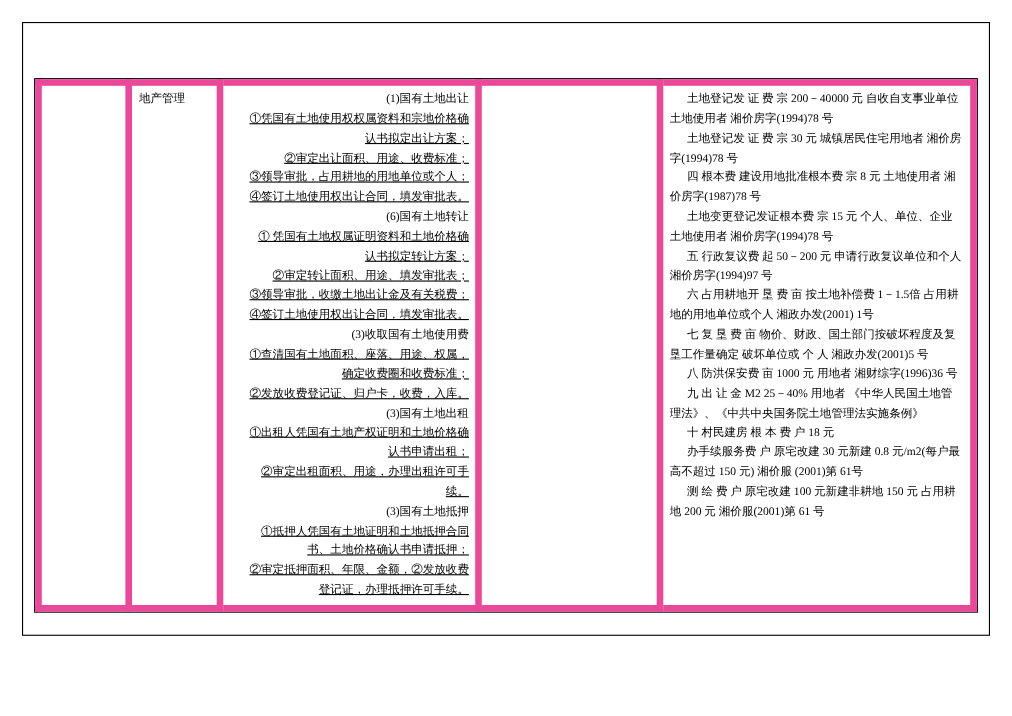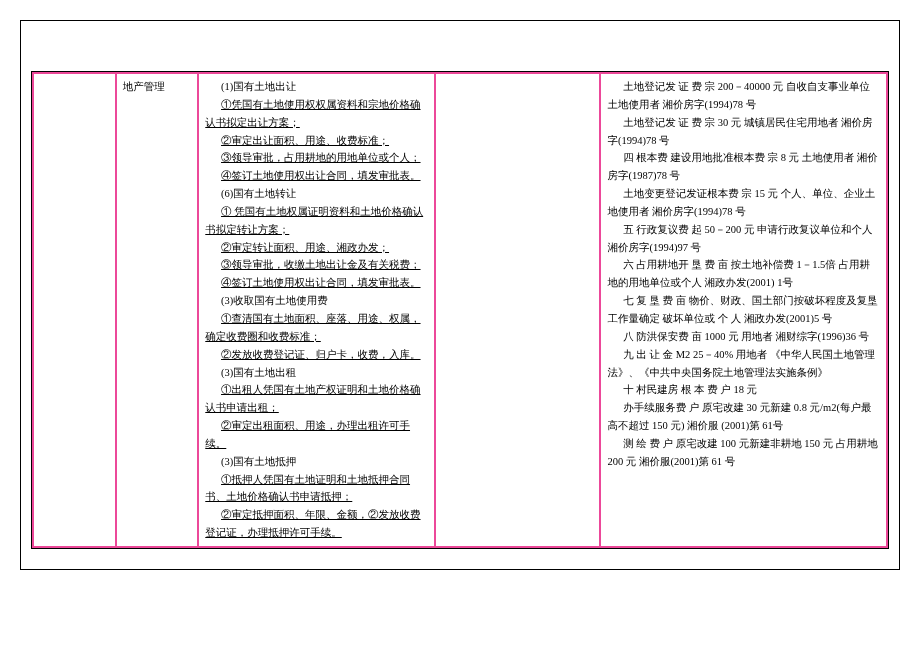--- a/index.html
+++ b/index.html
@@ -23,34 +23,35 @@
     }
     .inner-frame {
       border: 1px solid #000;
       margin: 40px 10px 10px 10px;
     }
     table {
       border-collapse: collapse;
       width: 100%;
     }
     td {
-      border: 2px solid #ec4899;
+      border: 6px solid #ec4899;
       vertical-align: top;
       padding: 4px 6px;
       font-size: 10.5px;
       line-height: 1.7;
     }
     .col-blank1 {
       width: 75px;
     }
     .col-category {
       width: 75px;
     }
     .col-left {
       width: 215px;
+      text-align: right;
     }
     .col-blank2 {
       width: 150px;
     }
     .col-right {
       width: 260px;
     }
     .para {
       text-indent: 1.5em;
       margin: 0;
@@ -76,21 +77,21 @@
           <span>地产管理</span>
         </td>
         <td class="col-left">
           <p class="para">(1)国有土地出让</p>
           <p class="para-sub">①凭国有土地使用权权属资料和宗地价格确认书拟定出让方案；</p>
           <p class="para-sub">②审定出让面积、用途、收费标准；</p>
           <p class="para-sub">③领导审批，占用耕地的用地单位或个人；</p>
           <p class="para-sub">④签订土地使用权出让合同，填发审批表。</p>
           <p class="para">(6)国有土地转让</p>
           <p class="para-sub">① 凭国有土地权属证明资料和土地价格确认书拟定转让方案；</p>
-          <p class="para-sub">②审定转让面积、用途、湘政办发；</p>
+          <p class="para-sub">②审定转让面积、用途、填发审批表；</p>
           <p class="para-sub">③领导审批，收缴土地出让金及有关税费；</p>
           <p class="para-sub">④签订土地使用权出让合同，填发审批表。</p>
           <p class="para">(3)收取国有土地使用费</p>
           <p class="para-sub">①查清国有土地面积、座落、用途、权属，确定收费圈和收费标准；</p>
           <p class="para-sub">②发放收费登记证、归户卡，收费，入库。</p>
           <p class="para">(3)国有土地出租</p>
           <p class="para-sub">①出租人凭国有土地产权证明和土地价格确认书申请出租；</p>
           <p class="para-sub">②审定出租面积、用途，办理出租许可手续。</p>
           <p class="para">(3)国有土地抵押</p>
           <p class="para-sub">①抵押人凭国有土地证明和土地抵押合同书、土地价格确认书申请抵押；</p>

